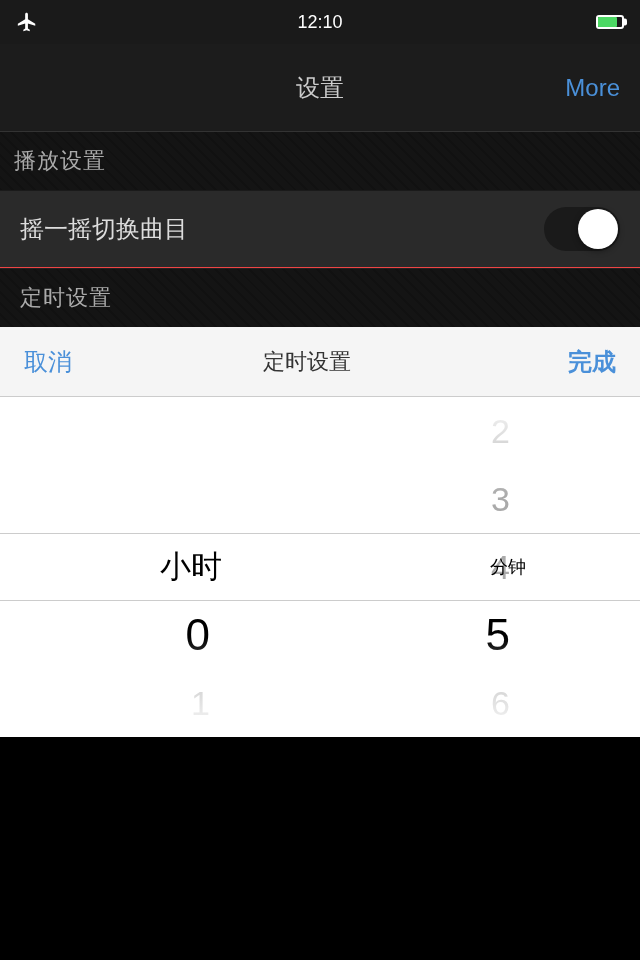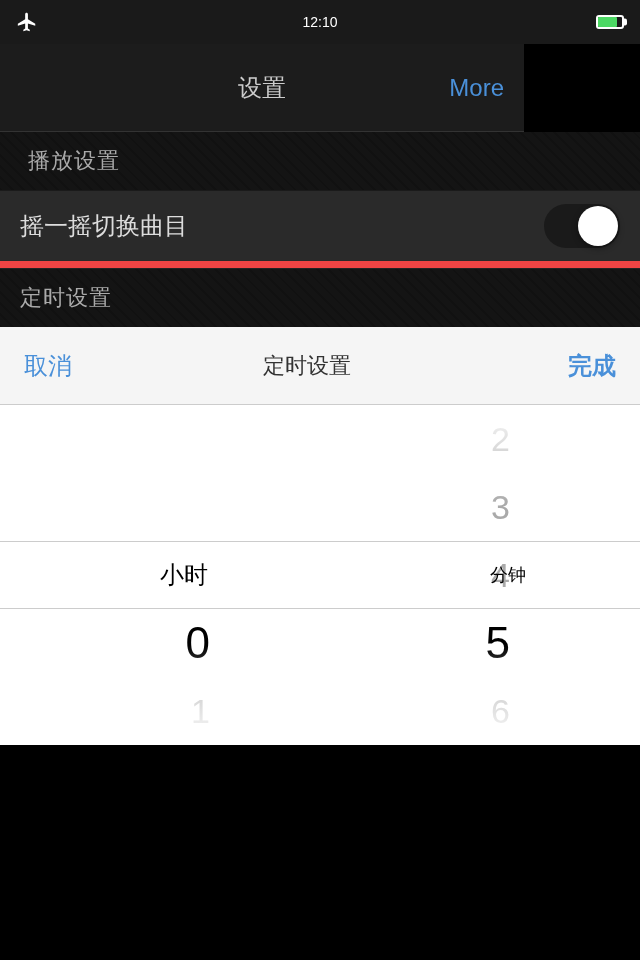--- a/index.html
+++ b/index.html
@@ -21,21 +21,21 @@
       justify-content: space-between;
       padding: 0 16px;
     }
     .status-left {
       display: flex;
       align-items: center;
       gap: 6px;
     }
     .status-time {
       color: #fff;
-      font-size: 14px;
+      font-size: 18px;
       font-weight: 500;
       position: absolute;
       left: 50%;
       transform: translateX(-50%);
     }
     .status-right {
       display: flex;
       align-items: center;
       gap: 6px;
       margin-left: auto;
@@ -61,21 +61,21 @@
     }
     .battery-fill {
       background: #4cd964;
       height: 100%;
       width: 80%;
       border-radius: 1px;
     }
 
     
     #nav-bar {
-      width: 524px;
+      width: 640px;
       height: 88px;
       background: rgba(30,30,30,0.95);
       display: flex;
       align-items: center;
       justify-content: center;
       position: relative;
       border-bottom: 1px solid #333;
     }
     .nav-title {
       color: #ccc;
@@ -86,21 +86,21 @@
       position: absolute;
       right: 20px;
       color: #4a90d9;
       font-size: 24px;
       cursor: pointer;
     }
 
     
     .section-header {
       background: #111;
-      padding: 14px 28px;
+      padding: 14px 14px;
       color: #aaa;
       font-size: 22px;
       font-weight: 400;
       letter-spacing: 1px;
       background: repeating-linear-gradient(
         45deg,
         #111,
         #111 2px,
         #141414 2px,
         #141414 8px
@@ -108,21 +108,21 @@
     }
 
     .settings-row {
       background: #2a2a2a;
       padding: 0 20px;
       height: 78px;
       display: flex;
       align-items: center;
       justify-content: space-between;
       border-top: 1px solid #1a1a1a;
-      border-bottom: 7px solid #ef4444;
+      border-bottom: 1px solid #ef4444;
     }
     .row-label {
       color: #ddd;
       font-size: 24px;
     }
 
     
     .toggle {
       width: 76px;
       height: 44px;
@@ -158,21 +158,21 @@
         45deg,
         #111,
         #111 2px,
         #141414 2px,
         #141414 8px
       );
     }
 
     
     #picker-nav {
-      height: 78px;
+      height: 70px;
       background: #f5f5f5;
       border-bottom: 1px solid #ccc;
       display: flex;
       align-items: center;
       justify-content: space-between;
       padding: 3px 24px;
     }
     .picker-cancel {
       color: #4a90d9;
       font-size: 24px;
@@ -303,21 +303,21 @@
     <div class="col-numbers" style="align-items:flex-end; padding-right: 90px;">
       <div class="num-item" style="color:transparent;"></div>
       <div class="num-item" style="color:transparent;"></div>
       <div class="num-item selected">0</div>
       <div class="num-item">1</div>
 
       <div class="num-item" style="color:transparent;"></div>
     </div>
   </div>
 
-  <div style="position:absolute; top:50%; left:160px; transform:translateY(-50%); font-size:24px; color:#000; z-index:11;">
+  <div style="position:absolute; top:50%; left:160px; transform:translateY(-50%); font-size:31px; color:#000; z-index:11;">
     <span>小时</span>
   </div>
 
   <div style="position:absolute; left:320px; top:0; width:280px; height:340px; overflow:hidden;">
     <div class="col-numbers" style="align-items:flex-end; padding-right: 90px; padding-top:0;">
 
       <div class="num-item">2</div>
       <div class="num-item">3</div>
       <div class="num-item">4</div>
 

